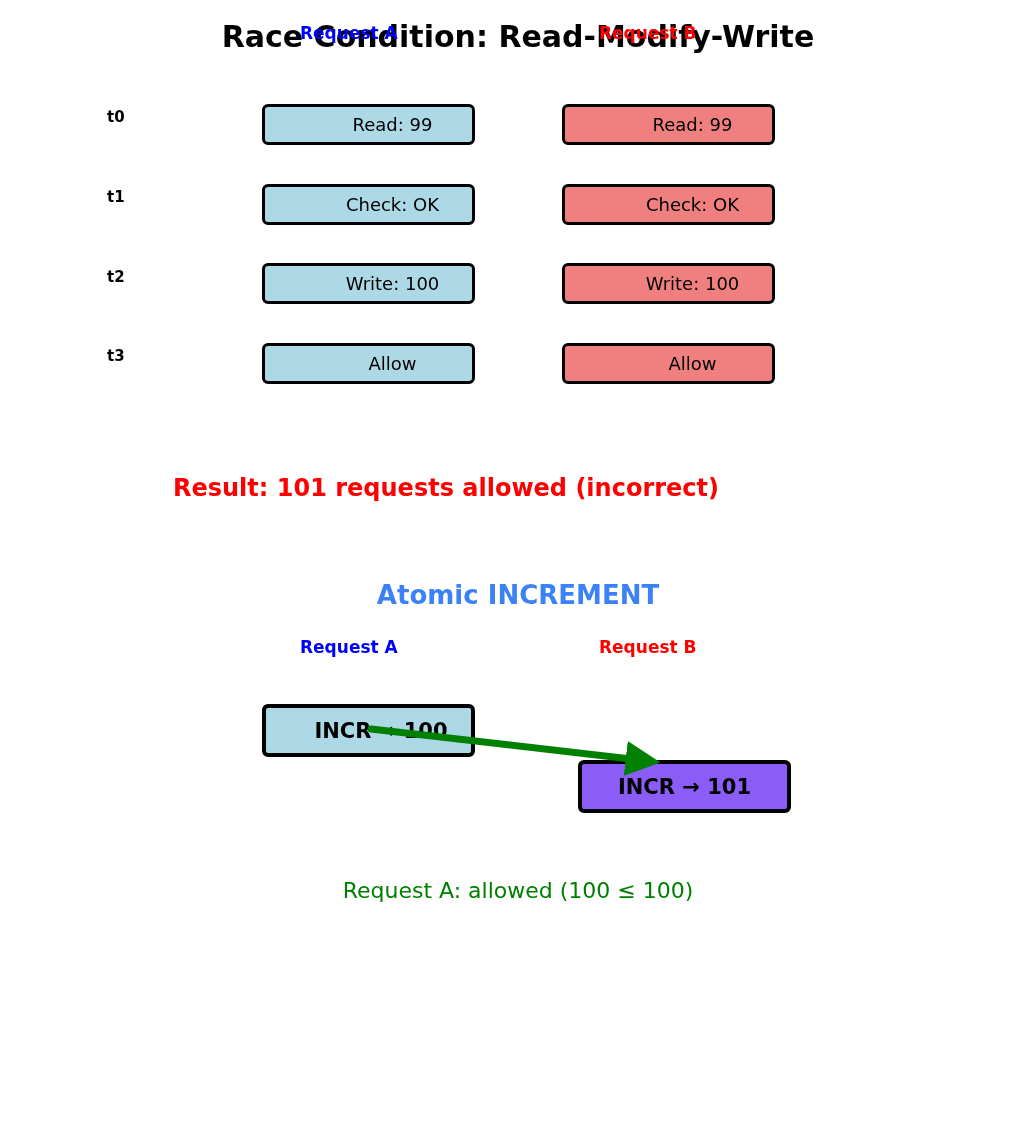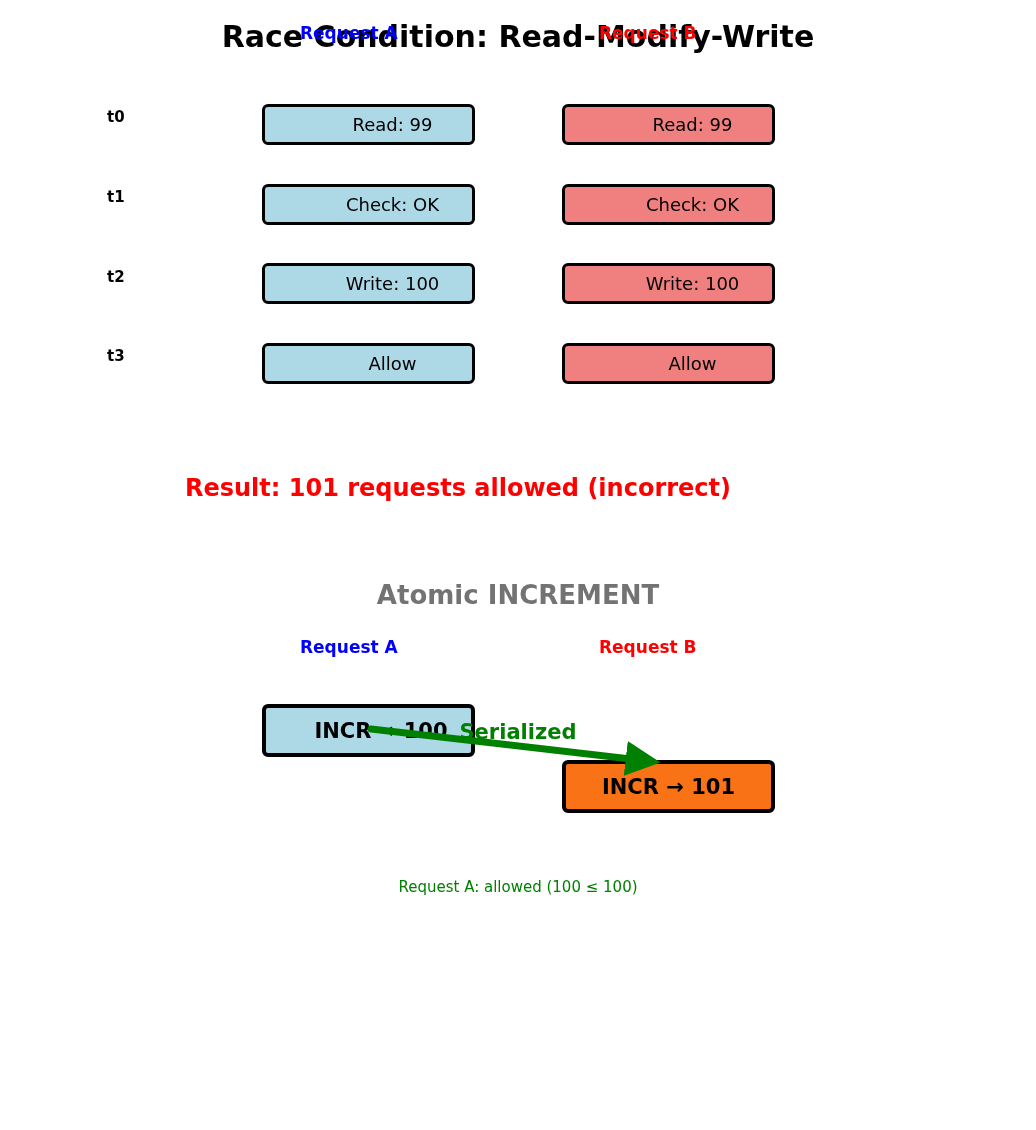--- a/index.html
+++ b/index.html
@@ -33,21 +33,21 @@
     white-space: nowrap;
     z-index: 3;
   }
   .section-title {
     left: 0;
     top: 580px;
     width: 1036px;
     text-align: center;
     font-size: 26px;
     font-weight: bold;
-    color: #737373;
+    color: #3b82f6;
     white-space: nowrap;
     z-index: 3;
   }
 
   
   .col-head {
     font-size: 17px;
     font-weight: bold;
     white-space: nowrap;
     z-index: 4;
@@ -100,21 +100,21 @@
     align-items: center;
     justify-content: center;
     font-size: 21px;
     font-weight: bold;
     color: #000000;
     white-space: nowrap;
     height: 53px;
     z-index: 2;
   }
   .incr-box.blue { background: #add8e6; }
-  .incr-box.red  { background: #f97316; }
+  .incr-box.red  { background: #8b5cf6; margin-left: 16px; }
 
   
   .arrow-layer {
     left: 0;
     top: 0;
     width: 1036px;
     height: 1130px;
     pointer-events: none;
     z-index: 5;
   }
@@ -125,38 +125,38 @@
     text-align: center;
     font-size: 21px;
     font-weight: bold;
     color: #008000;
     white-space: nowrap;
     z-index: 6;
   }
 
   
   .result-line {
-    left: 12px;
+    left: 0;
     width: 892px;
     text-align: center;
     white-space: nowrap;
     z-index: 3;
   }
   .result-bad {
     top: 474px;
     font-size: 24px;
     font-weight: bold;
     color: #ff0000;
   }
   .note-line {
     left: 0;
     width: 1036px;
     text-align: center;
     white-space: nowrap;
-    font-size: 15px;
+    font-size: 22px;
     z-index: 3;
   }
   .note-green { top: 878px; color: #008000; }
   .note-red   { top: 921px; color: #ff0000; }
   .result-good {
     top: 983px;
     font-size: 24px;
     font-weight: bold;
     color: #008000;
   }
@@ -200,18 +200,17 @@
 
   <svg class="abs arrow-layer" viewBox="0 0 1036 1130" width="1036" height="1130">
     <defs>
       <marker id="arrowhead" markerWidth="5" markerHeight="5" refX="3.2" refY="2.5" orient="auto" markerUnits="strokeWidth">
         <path d="M0,0 L5,2.5 L0,5 Z" fill="#008000"></path>
       </marker>
     </defs>
     <line x1="371" y1="729" x2="648" y2="761" stroke="#008000" stroke-width="7" stroke-linecap="round" marker-end="url(#arrowhead)"></line>
   </svg>
 
-  <div class="abs serialized-label">Serialized</div>
 
   <div class="abs note-line note-green">Request A: allowed (100 ≤ 100)</div>
 
 
 </div>
 
 </body></html>

